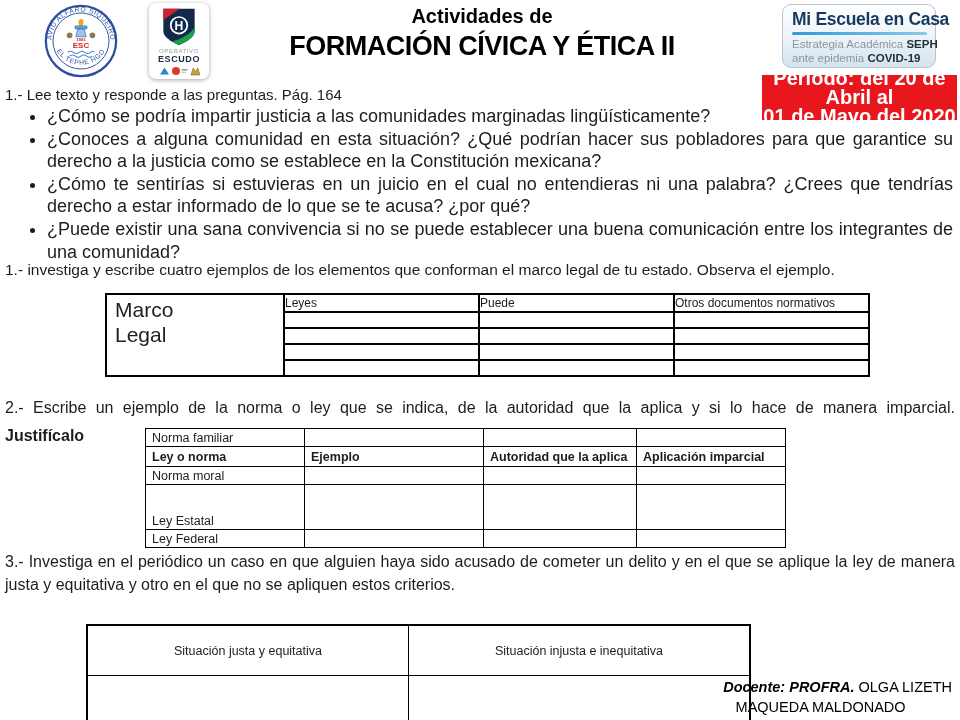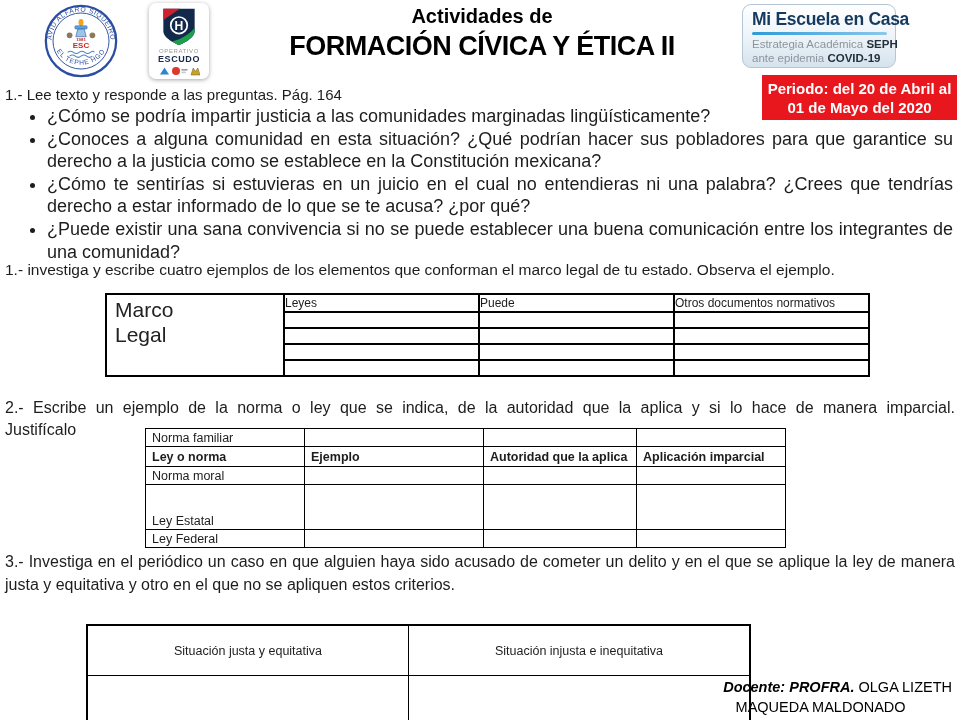--- a/index.html
+++ b/index.html
@@ -15,41 +15,41 @@
     background:#fff; border-radius:7px; box-shadow:0 1px 4px rgba(0,0,0,.35);
     display:flex; flex-direction:column; align-items:center; padding-top:4px; box-sizing:border-box;
   }
   .escudo-op { font-size:6px; color:#9a9a9a; letter-spacing:.6px; margin-top:1px; }
   .escudo-name { font-size:9px; font-weight:bold; color:#1b2a4a; letter-spacing:.6px; }
   .escudo-icons { margin-top:2px; }
   .title-block { position:absolute; left:222px; top:5px; width:520px; text-align:center; color:#000; }
   .title-small { font-size:20px; font-weight:700; }
   .title-main  { font-size:27px; font-weight:800; margin-top:3px; letter-spacing:-.5px; white-space:nowrap; }
   .badge {
-    position:absolute; left:742px; top:4px; width:154px; height:64px; box-sizing:border-box;
+    position:absolute; left:782px; top:4px; width:154px; height:64px; box-sizing:border-box;
     background:linear-gradient(180deg,#ffffff 0%,#eef4f9 50%,#d5e3ee 100%);
     border:1px solid #b5c6d4; border-radius:9px; padding:4px 8px 4px 9px;
   }
   .badge-title { font-size:17.5px; font-weight:800; color:#16395e; letter-spacing:-.3px; white-space:nowrap; }
   .badge-rule  { height:3px; background:linear-gradient(90deg,#2f9bd8,#8cc8ea); border-radius:2px; margin:2px 0 3px; }
   .badge-line  { font-size:11.5px; color:#8d959c; line-height:13.5px; white-space:nowrap; }
   .badge-line b { color:#23313d; }
   .period {
     position:absolute; left:762px; top:75px; width:195px; height:45px;
-    background:#e8161d; color:#fff; font-weight:bold; font-size:15px; text-align:center;
+    background:#e8161d; color:#fff; font-weight:bold; font-size:20px; text-align:center;
     display:flex; flex-direction:column; justify-content:center; line-height:19px;
   }
   
   .intro { position:absolute; left:5px; top:86px; font-size:15px; }
   .bullets { position:absolute; left:0; top:105px; width:953px; margin:0; padding:0 0 0 47px; box-sizing:border-box; list-style-position:outside; }
   .bullets li { font-size:18px; line-height:22.6px; text-align:justify; }
   .act1 { position:absolute; left:5px; top:261px; font-size:15.5px; }
   .act2 { position:absolute; left:5px; top:397px; width:950px; font-size:16px; line-height:21px; }
   .act2 .l1 { display:block; text-align:justify; text-align-last:justify; }
-  .act2 .l2 { display:block; margin-top:1px; }
+  .act2 .l2 { display:block; margin-top:7px;font-weight:bold; }
   .act3 { position:absolute; left:5px; top:551px; width:950px; font-size:16px; line-height:22.5px; text-align:justify; }
   
   table { border-collapse:collapse; }
   .table1 { position:absolute; left:105px; top:293px; }
   .table1 td, .table1 th { border:2px solid #000; padding:0; }
   .table1 .rowhead { width:176px; vertical-align:top; }
   .table1 .rowhead .wrap { width:74px; font-size:21px; line-height:25px; padding:2px 0 0 8px; color:#222; }
   .table1 th.colhead { width:193px; height:16px; font-size:12px; font-weight:400; text-align:left; }
   .table1 td.empty { height:14px; }
   .table2 { position:absolute; left:145px; top:428px; font-size:12.5px; }

